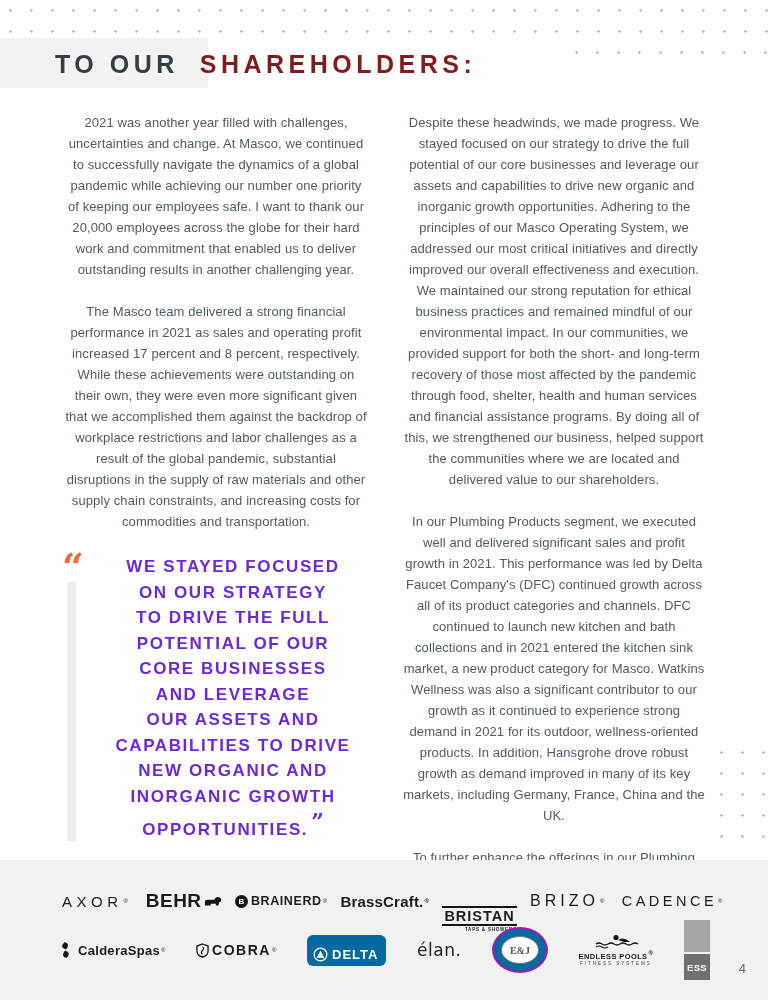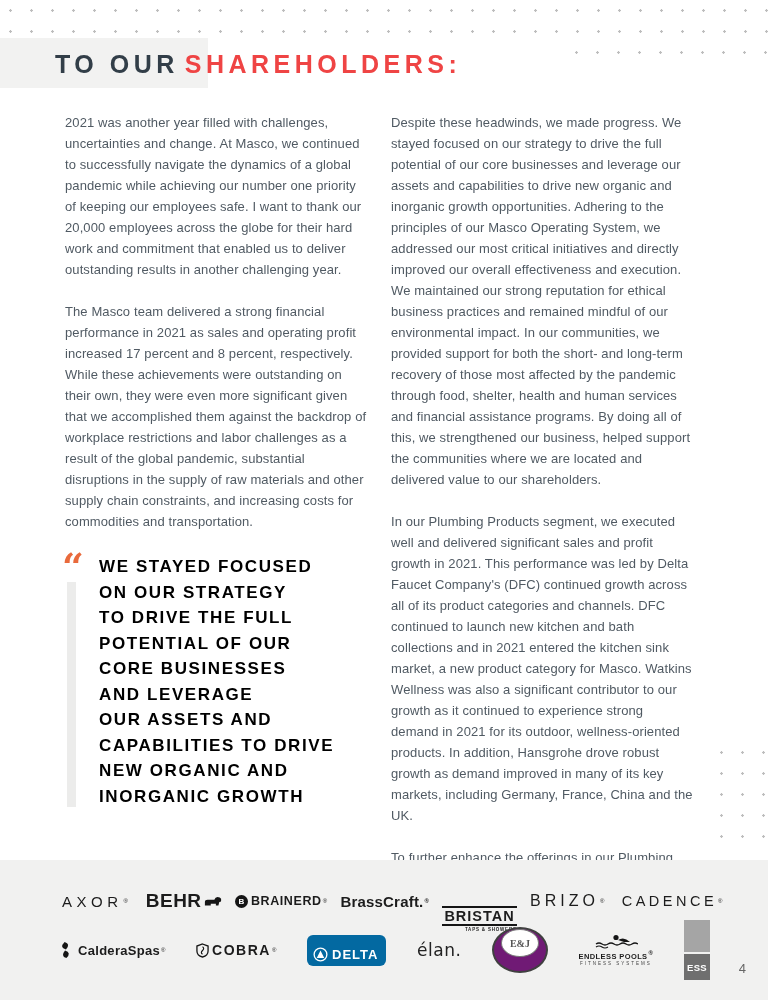--- a/index.html
+++ b/index.html
@@ -29,27 +29,27 @@
     background:#F2F2F1;
   }
   .page-title {
     position:absolute; left:55px; top:50px;
     font-size:25px; font-weight:700;
     letter-spacing:4.5px;
     white-space:nowrap;
     z-index:2;
   }
   .title-dark   { color:#323E48; }
-  .title-orange { color:#ef4444; margin-left:6px; }
+  .title-orange { color:#7f1d1d; margin-left:21px; }
 
   
   .columns {
     position:absolute; left:65px; top:112px;
     width:640px;
-    display:flex; gap:24px;
+    display:flex; gap:36px;text-align:center;
   }
   .col { width:302px; }
   .col p {
     font-size:13px; line-height:21px;
     color:#505A63;
     margin-bottom:21px;
     letter-spacing:0.1px;
   }
 
   
@@ -60,21 +60,21 @@
     font-family:"DejaVu Serif", serif;
     line-height:1;
   }
   .q-bar {
     position:absolute; left:2px; top:28px; bottom:2px;
     width:9px; background:#ECECEB;
   }
   .q-line {
     font-size:17px; line-height:25.5px;
     font-weight:700; letter-spacing:1.6px;
-    color:#000000; text-transform:uppercase;
+    color:#6d28d9; text-transform:uppercase;
     white-space:nowrap;
   }
   .q-close {
     font-size:22px; font-family:"DejaVu Serif", serif;
     vertical-align:6px; margin-left:3px; letter-spacing:0;
   }
 
   
   .footer {
     position:absolute; left:0; top:860px;
@@ -118,22 +118,22 @@
   .cobra svg  { margin-right:3px; }
   .delta-chip {
     background:#0369a1; border-radius:6px;
     padding:12px 8px 4px 6px;
     display:flex; align-items:center; color:#fff;
   }
   .delta-word { font-size:13px; font-weight:700; letter-spacing:1px; margin-left:4px; }
   .elan { font-size:17px; font-weight:400; letter-spacing:0.5px; color:#222; font-family:"DejaVu Sans", sans-serif; }
   .ej-badge {
     width:56px; height:46px; border-radius:50%;
-    background:#701a75; border:2px solid #404040;
-    display:flex; align-items:flex-start; justify-content:center;
+    background:#0369a1; border:2px solid #a21caf;
+    display:flex; align-items:center; justify-content:center;
   }
   .ej-inner {
     width:38px; height:28px; border-radius:50%;
     background:#fff; border:1px solid #777;
     display:flex; align-items:center; justify-content:center;
     font-size:10px; font-weight:700; color:#555;
     font-family:"Liberation Serif", serif;
   }
   .endless { display:flex; flex-direction:column; align-items:center; }
   .endless-word { font-size:7.5px; font-weight:800; letter-spacing:0.4px; margin-top:1px; }
@@ -172,20 +172,21 @@
       <div class="q-line">WE STAYED FOCUSED</div>
       <div class="q-line">ON OUR STRATEGY</div>
       <div class="q-line">TO DRIVE THE FULL</div>
       <div class="q-line">POTENTIAL OF OUR</div>
       <div class="q-line">CORE BUSINESSES</div>
       <div class="q-line">AND LEVERAGE</div>
       <div class="q-line">OUR ASSETS AND</div>
       <div class="q-line">CAPABILITIES TO DRIVE</div>
       <div class="q-line">NEW ORGANIC AND</div>
       <div class="q-line">INORGANIC GROWTH</div>
+      <div class="q-line"><span>OPPORTUNITIES.</span><span class="q-close">”</span></div>
     </div>
   </div>
 
   <div class="col">
     <p>Despite these headwinds, we made progress. We stayed focused on our strategy to drive the full potential of our core businesses and leverage our assets and capabilities to drive new organic and inorganic growth opportunities. Adhering to the principles of our Masco Operating System, we addressed our most critical initiatives and directly improved our overall effectiveness and execution. We maintained our strong reputation for ethical business practices and remained mindful of our environmental impact. In our communities, we provided support for both the short- and long-term recovery of those most affected by the pandemic through food, shelter, health and human services and financial assistance programs. By doing all of this, we strengthened our business, helped support the communities where we are located and delivered value to our shareholders.</p>
     <p>In our Plumbing Products segment, we executed well and delivered significant sales and profit growth in 2021. This performance was led by Delta Faucet Company's (DFC) continued growth across all of its product categories and channels. DFC continued to launch new kitchen and bath collections and in 2021 entered the kitchen sink market, a new product category for Masco. Watkins Wellness was also a significant contributor to our growth as it continued to experience strong demand in 2021 for its outdoor, wellness-oriented products. In addition, Hansgrohe drove robust growth as demand improved in many of its key markets, including Germany, France, China and the UK.</p>
     <p>To further enhance the offerings in our Plumbing Products segment, in early 2021, Hansgrohe acquired an over 75% interest in Easy Sanitary Solutions B.V. (ESS), a Netherlands-based developer</p>
   </div>
 </div>
 

